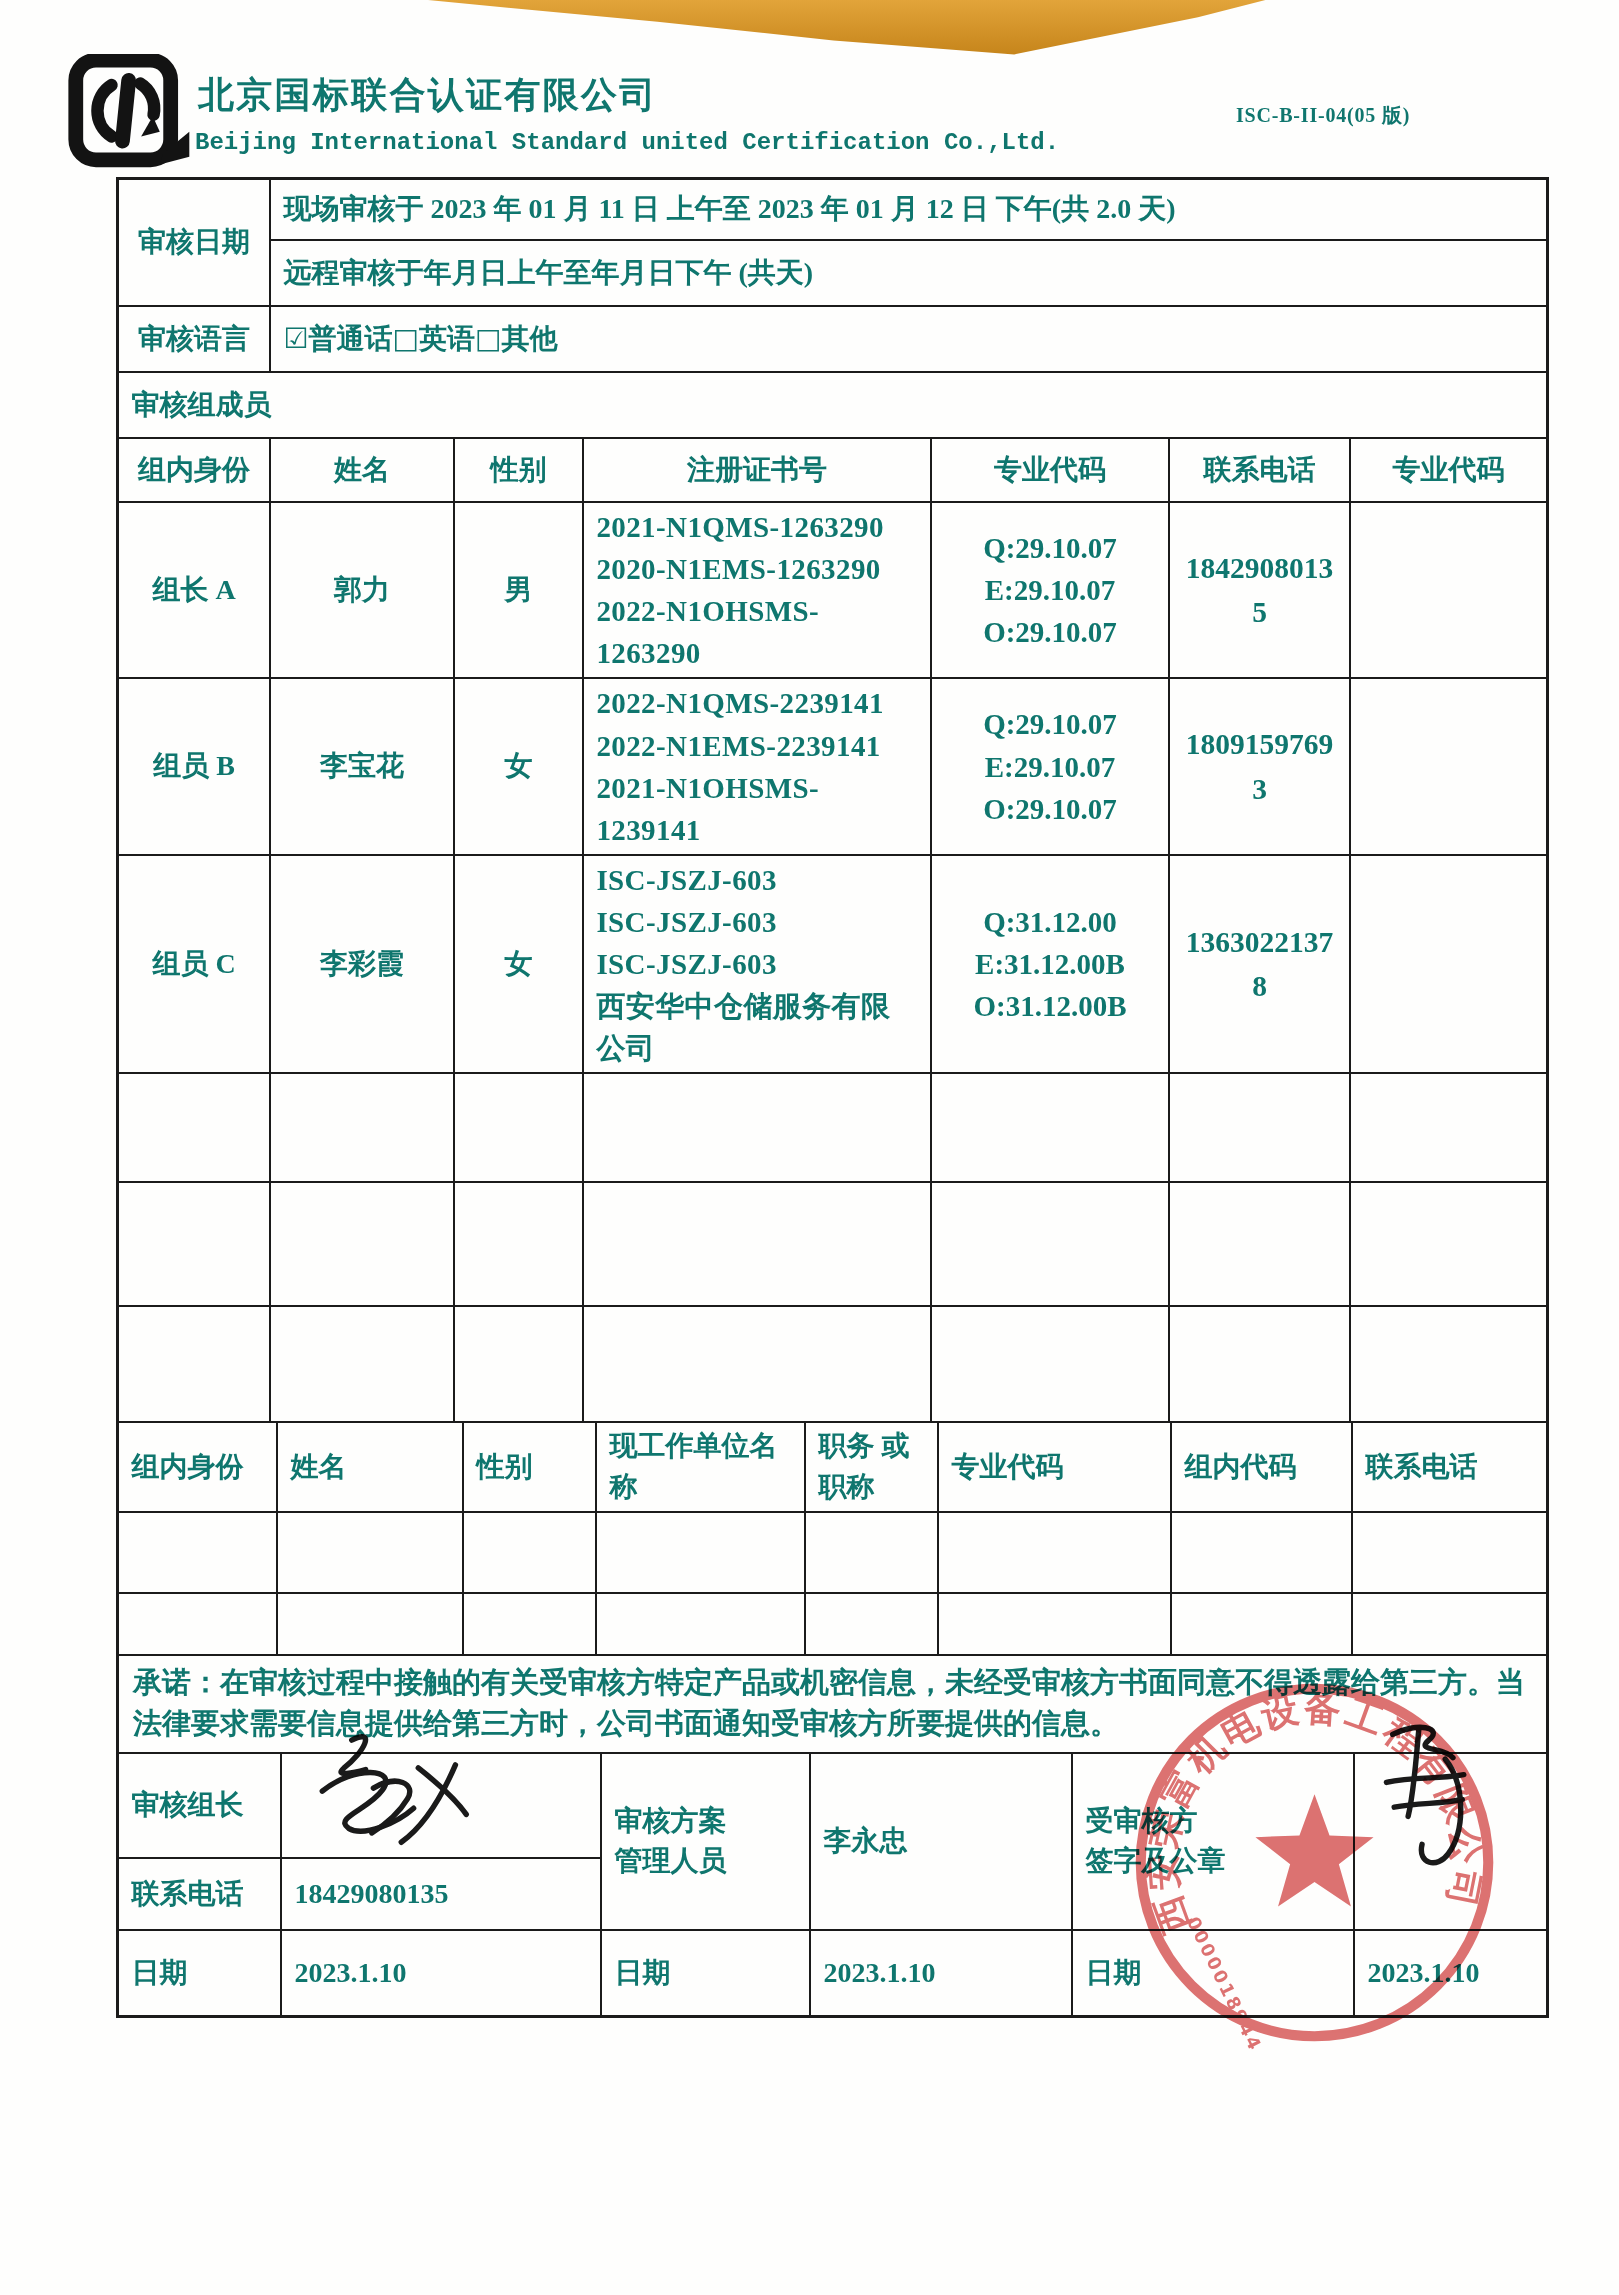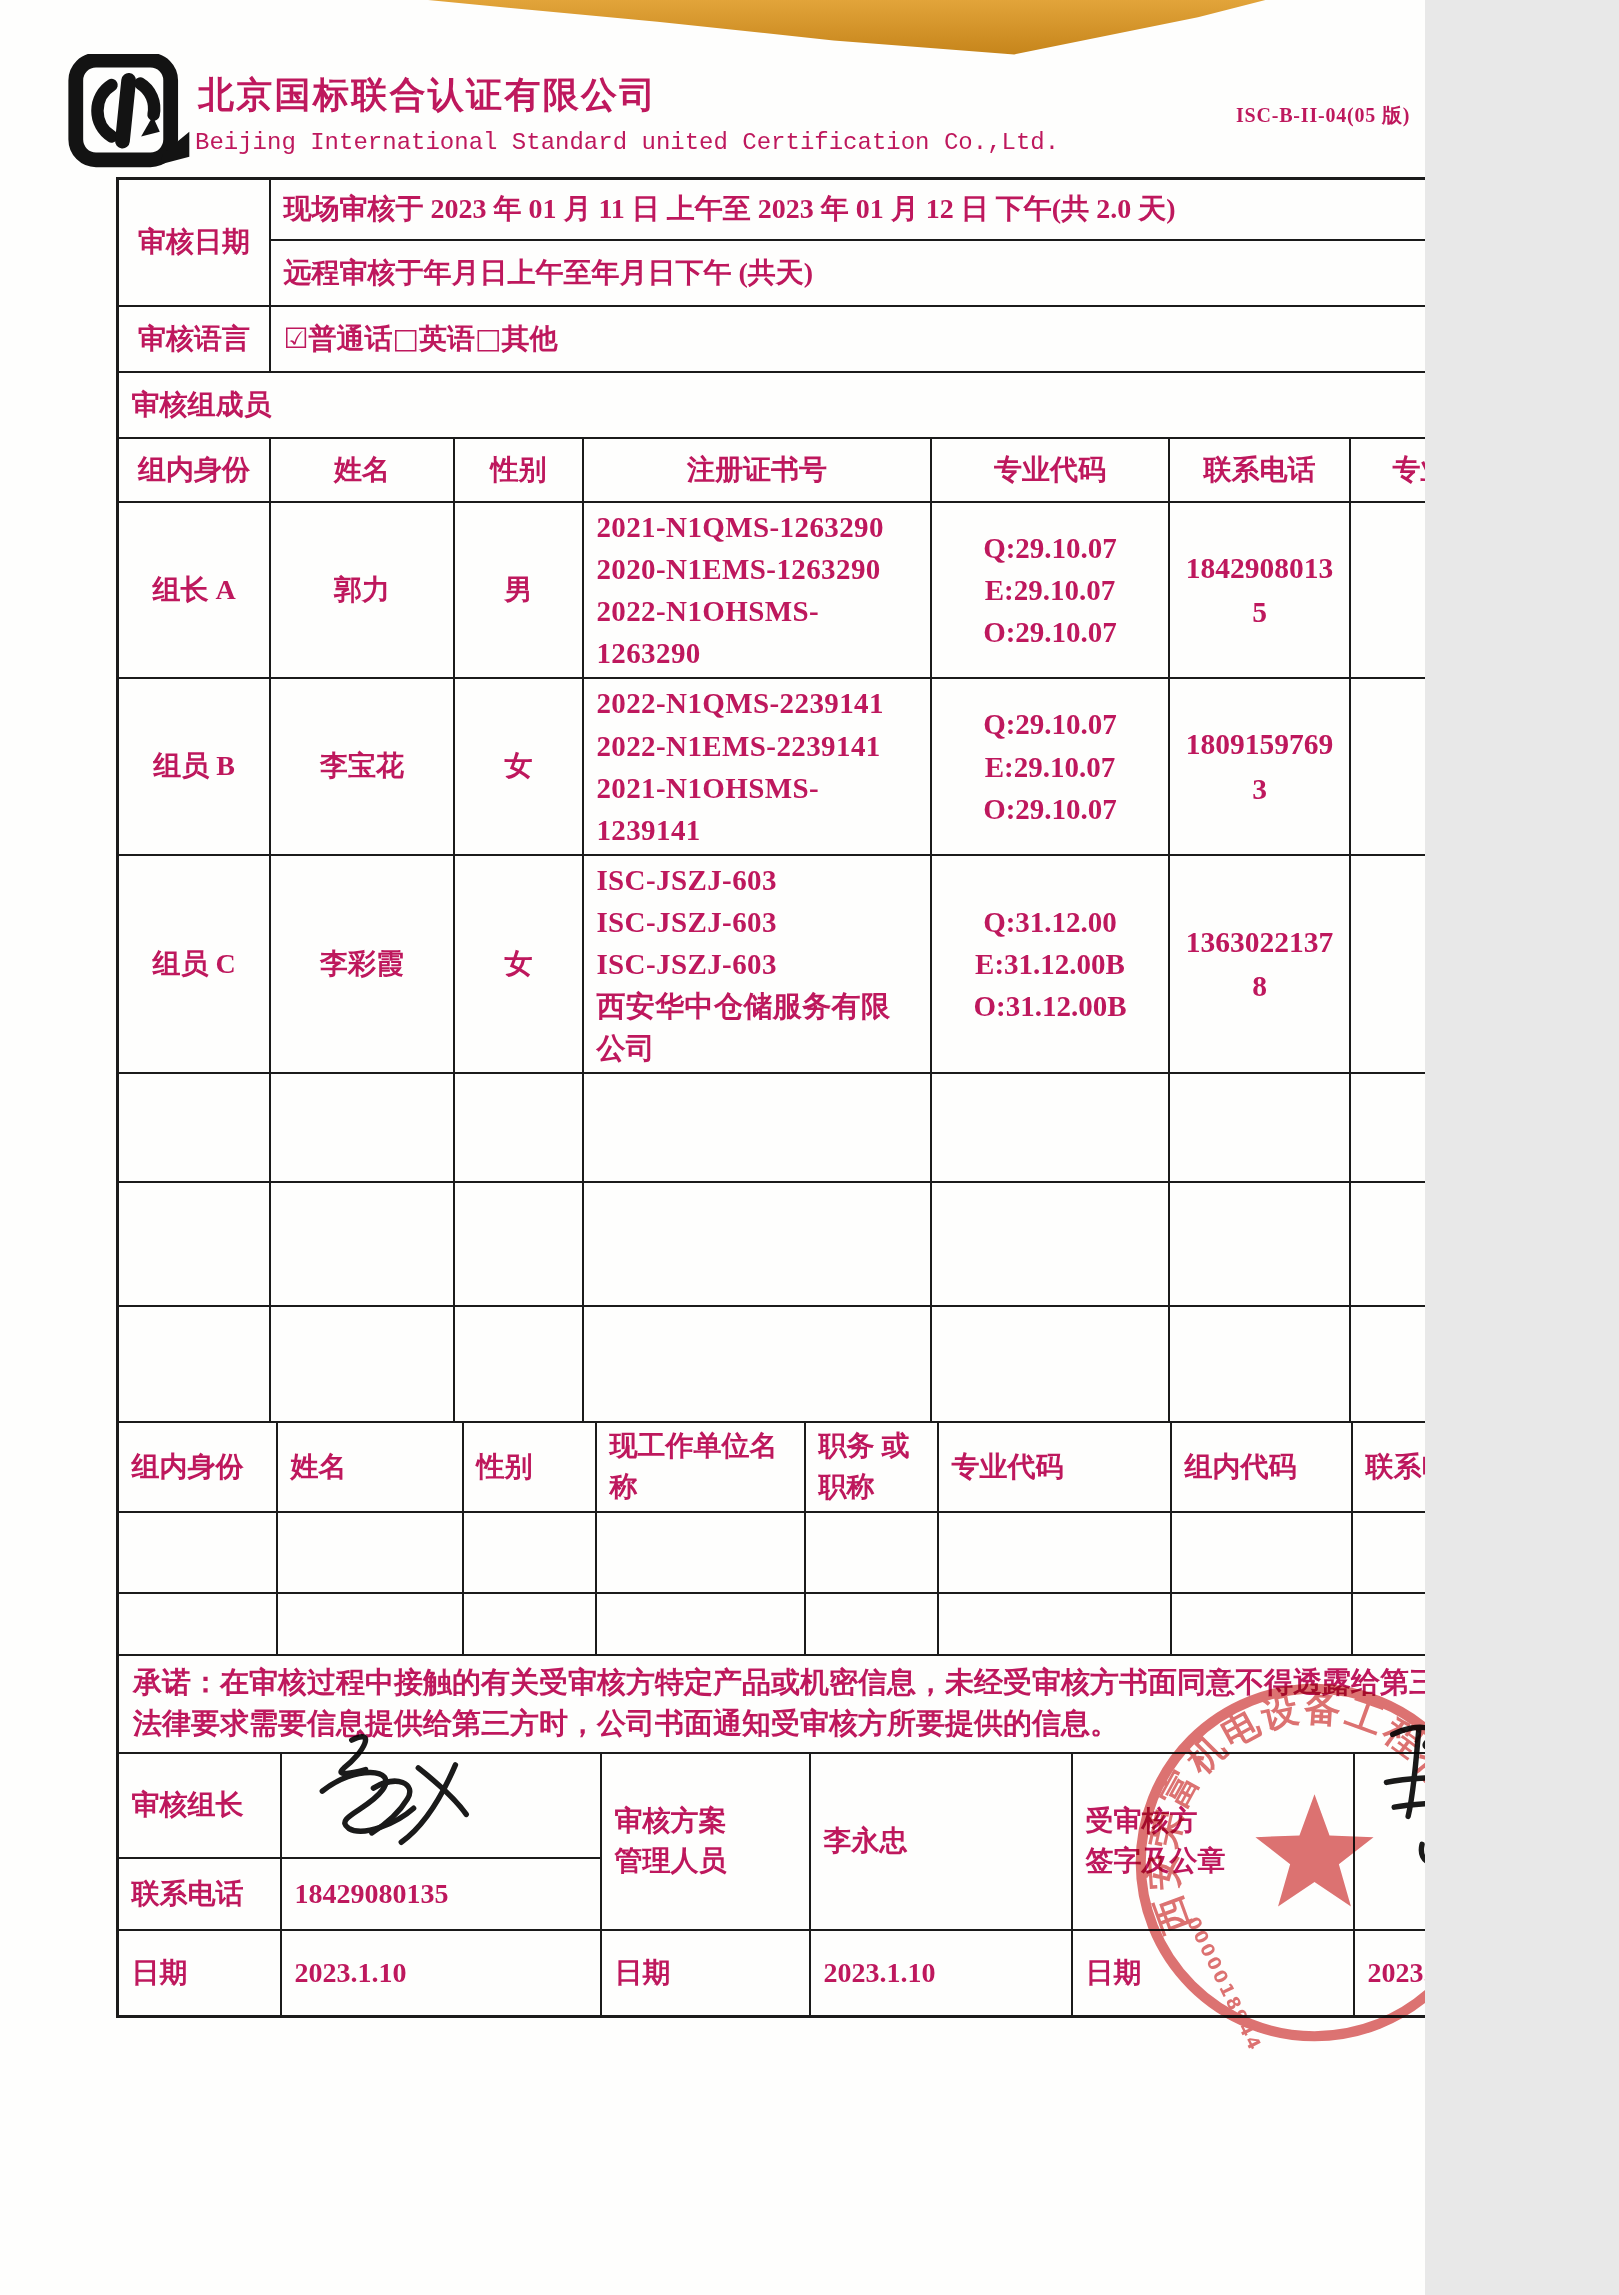--- a/index.html
+++ b/index.html
@@ -1,23 +1,23 @@
 <!DOCTYPE html>
 <html style="font-size:12.4px"><head>
 <meta charset="utf-8">
 <style>
   html,body{margin:0;padding:0;background:#e8e8e8;}
-  .page{position:relative;width:1425px;height:2295px;background:#fefefdFF;background:#fefefd;
-        font-family:"Liberation Serif","DejaVu Serif",serif;font-weight:700;color:#be185d;overflow:hidden;}
+  .page{position:relative;width:1619px;height:2295px;background:#fefefdFF;background:#fefefd;
+        font-family:"Liberation Serif","DejaVu Serif",serif;font-weight:700;color:#0f766e;overflow:hidden;}
   
   .top-blob{position:absolute;left:0;top:0;}
   .logo{position:absolute;left:68px;top:54px;}
   .company-cn{position:absolute;left:198px;top:71px;font-size:36px;letter-spacing:2.3px;}
   .company-en{position:absolute;left:195px;top:129px;font-size:24px;
-              font-family:"Liberation Mono","DejaVu Sans Mono",monospace;font-weight:400;letter-spacing:0px;}
+              font-family:"Liberation Mono","DejaVu Sans Mono",monospace;font-weight:700;letter-spacing:0px;}
   .form-code{position:absolute;left:1200px;top:102px;font-size:20px;letter-spacing:0.8px;margin-left:36px;}
   
   .form-wrap{position:absolute;left:116px;top:177px;width:1427px;border:3.1px solid #1b1b1b;background:transparent;}
   table{border-collapse:collapse;table-layout:fixed;width:100%;}
   td{border:2.3px solid #1b1b1b;padding:3.1px 12.4px;font-size:28px;vertical-align:middle;
      white-space:pre-line;line-height:1.45;overflow:hidden;}
   tr>td:first-child{border-left:0;}
   tr>td:last-child{border-right:0;}
   table tr:first-child>td{border-top:0;}
   table.no-bottom tr:last-child>td{border-bottom:0;}

